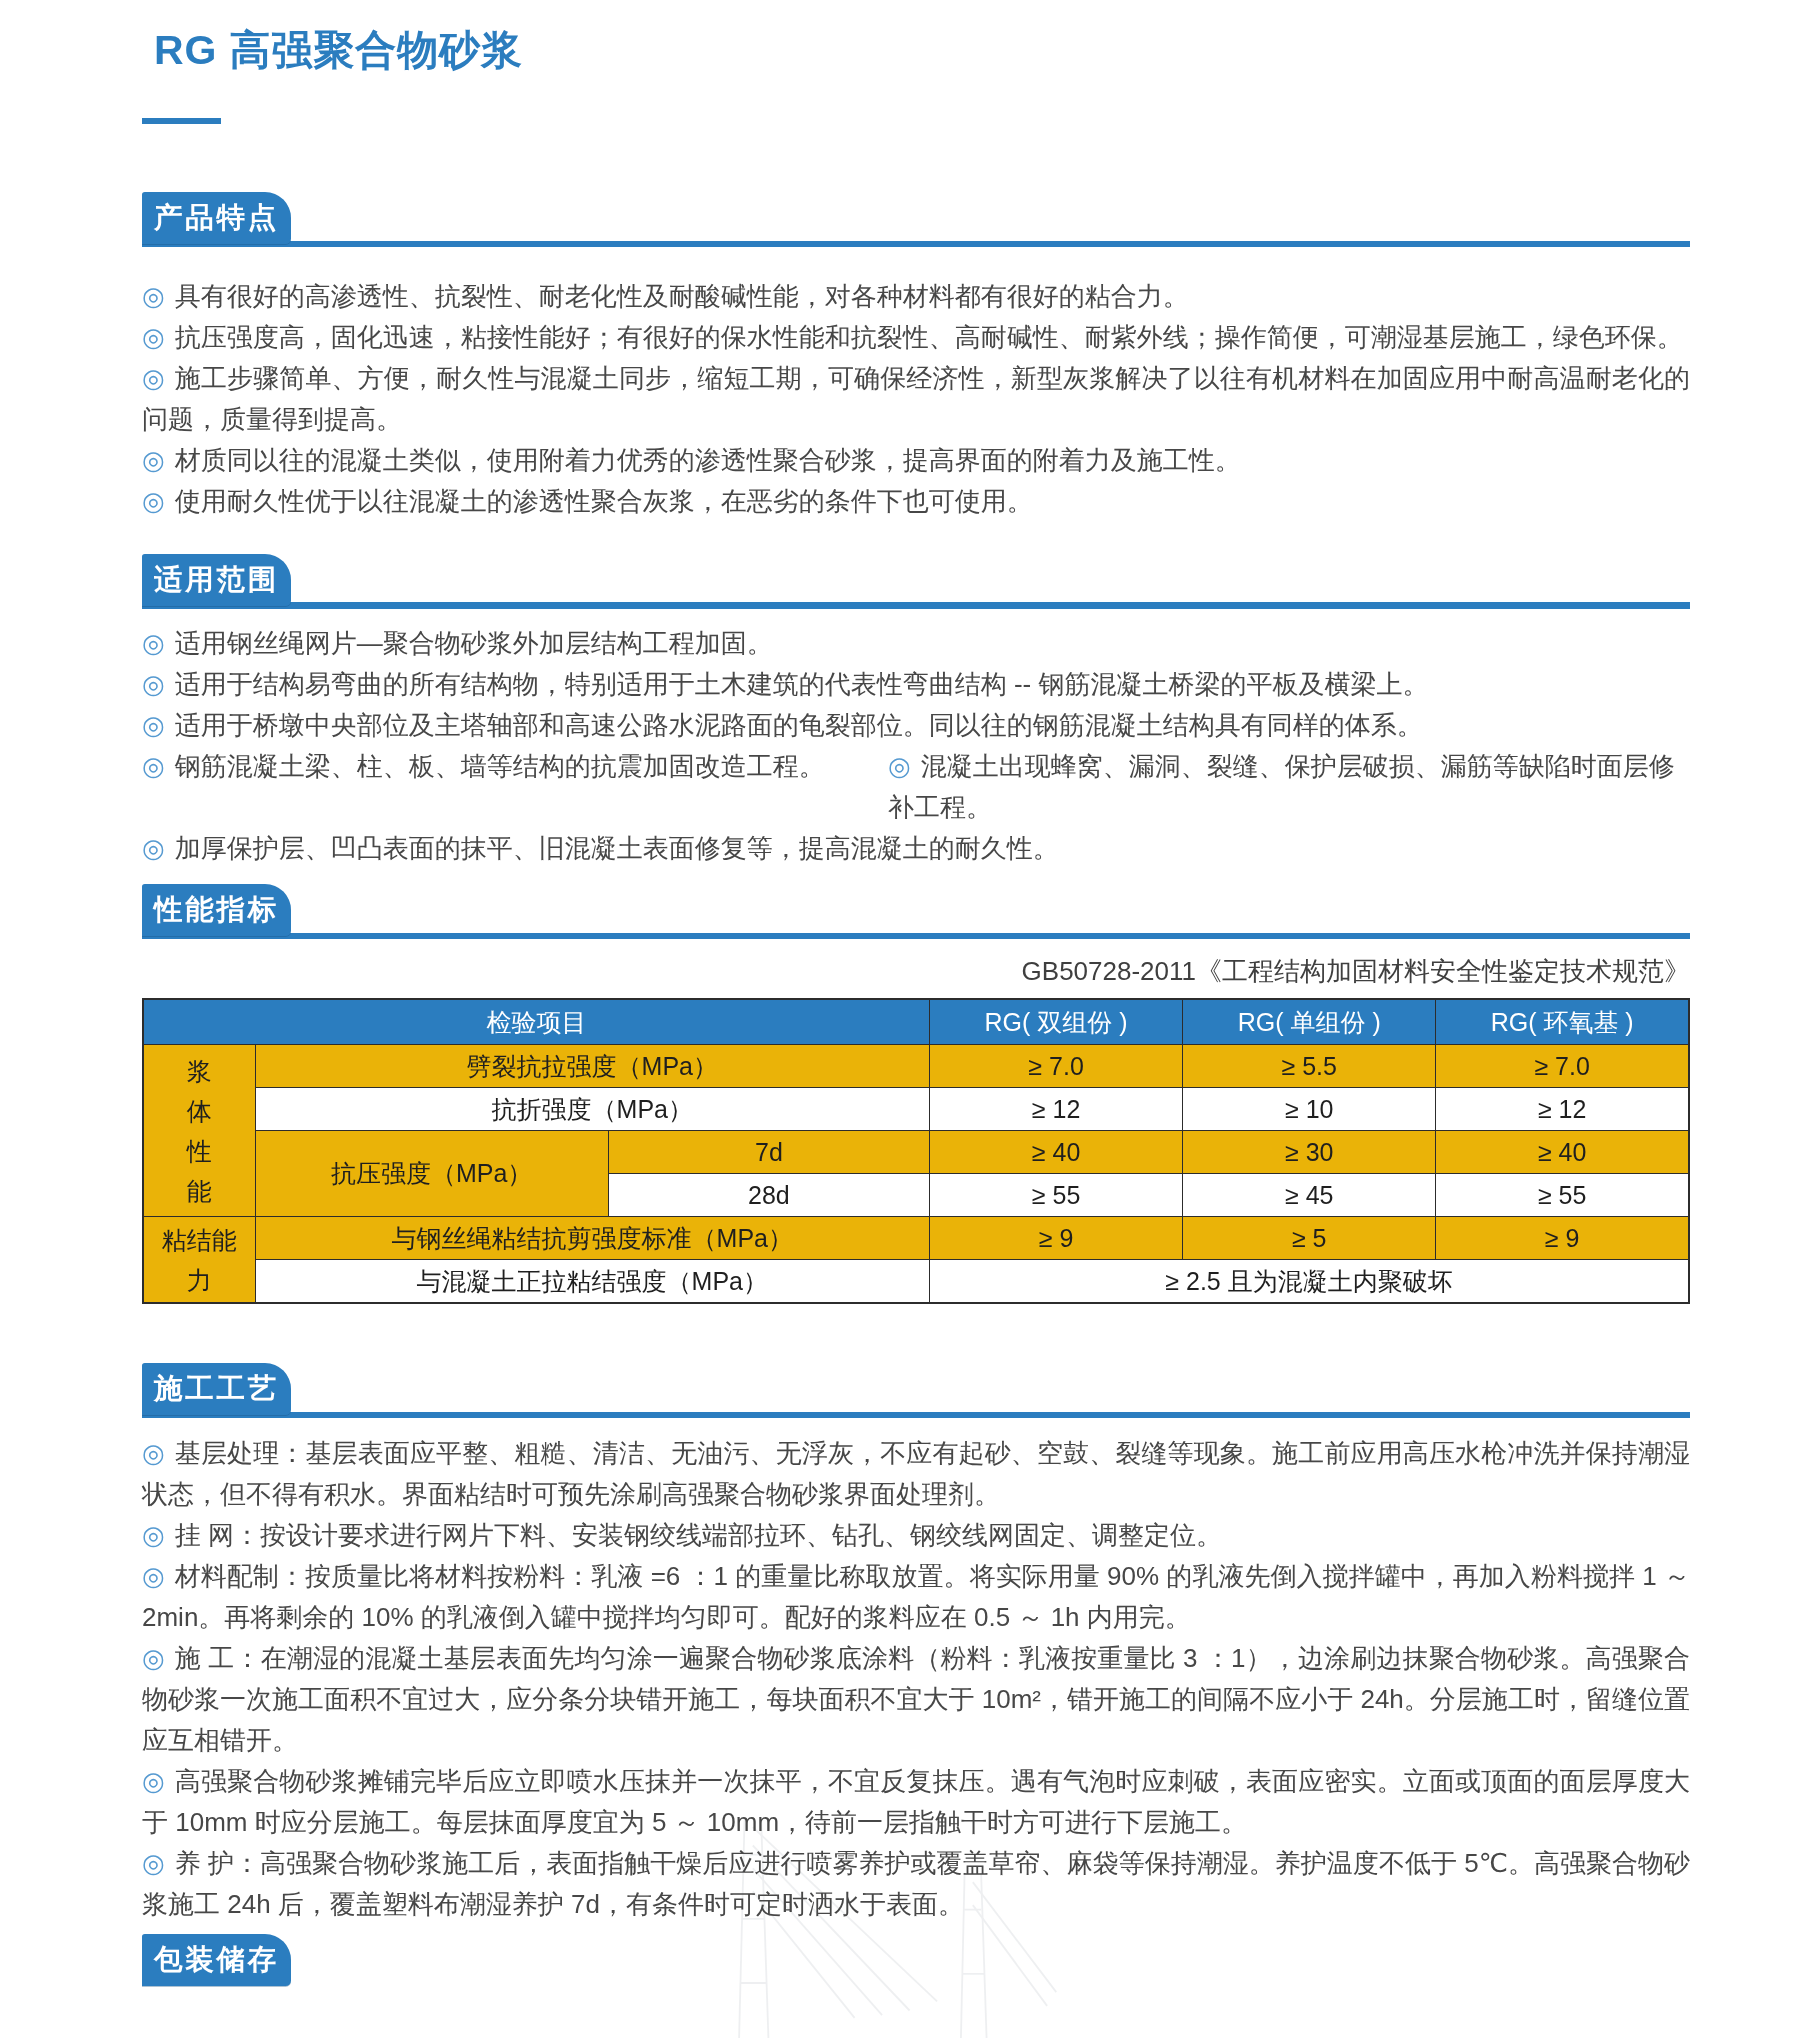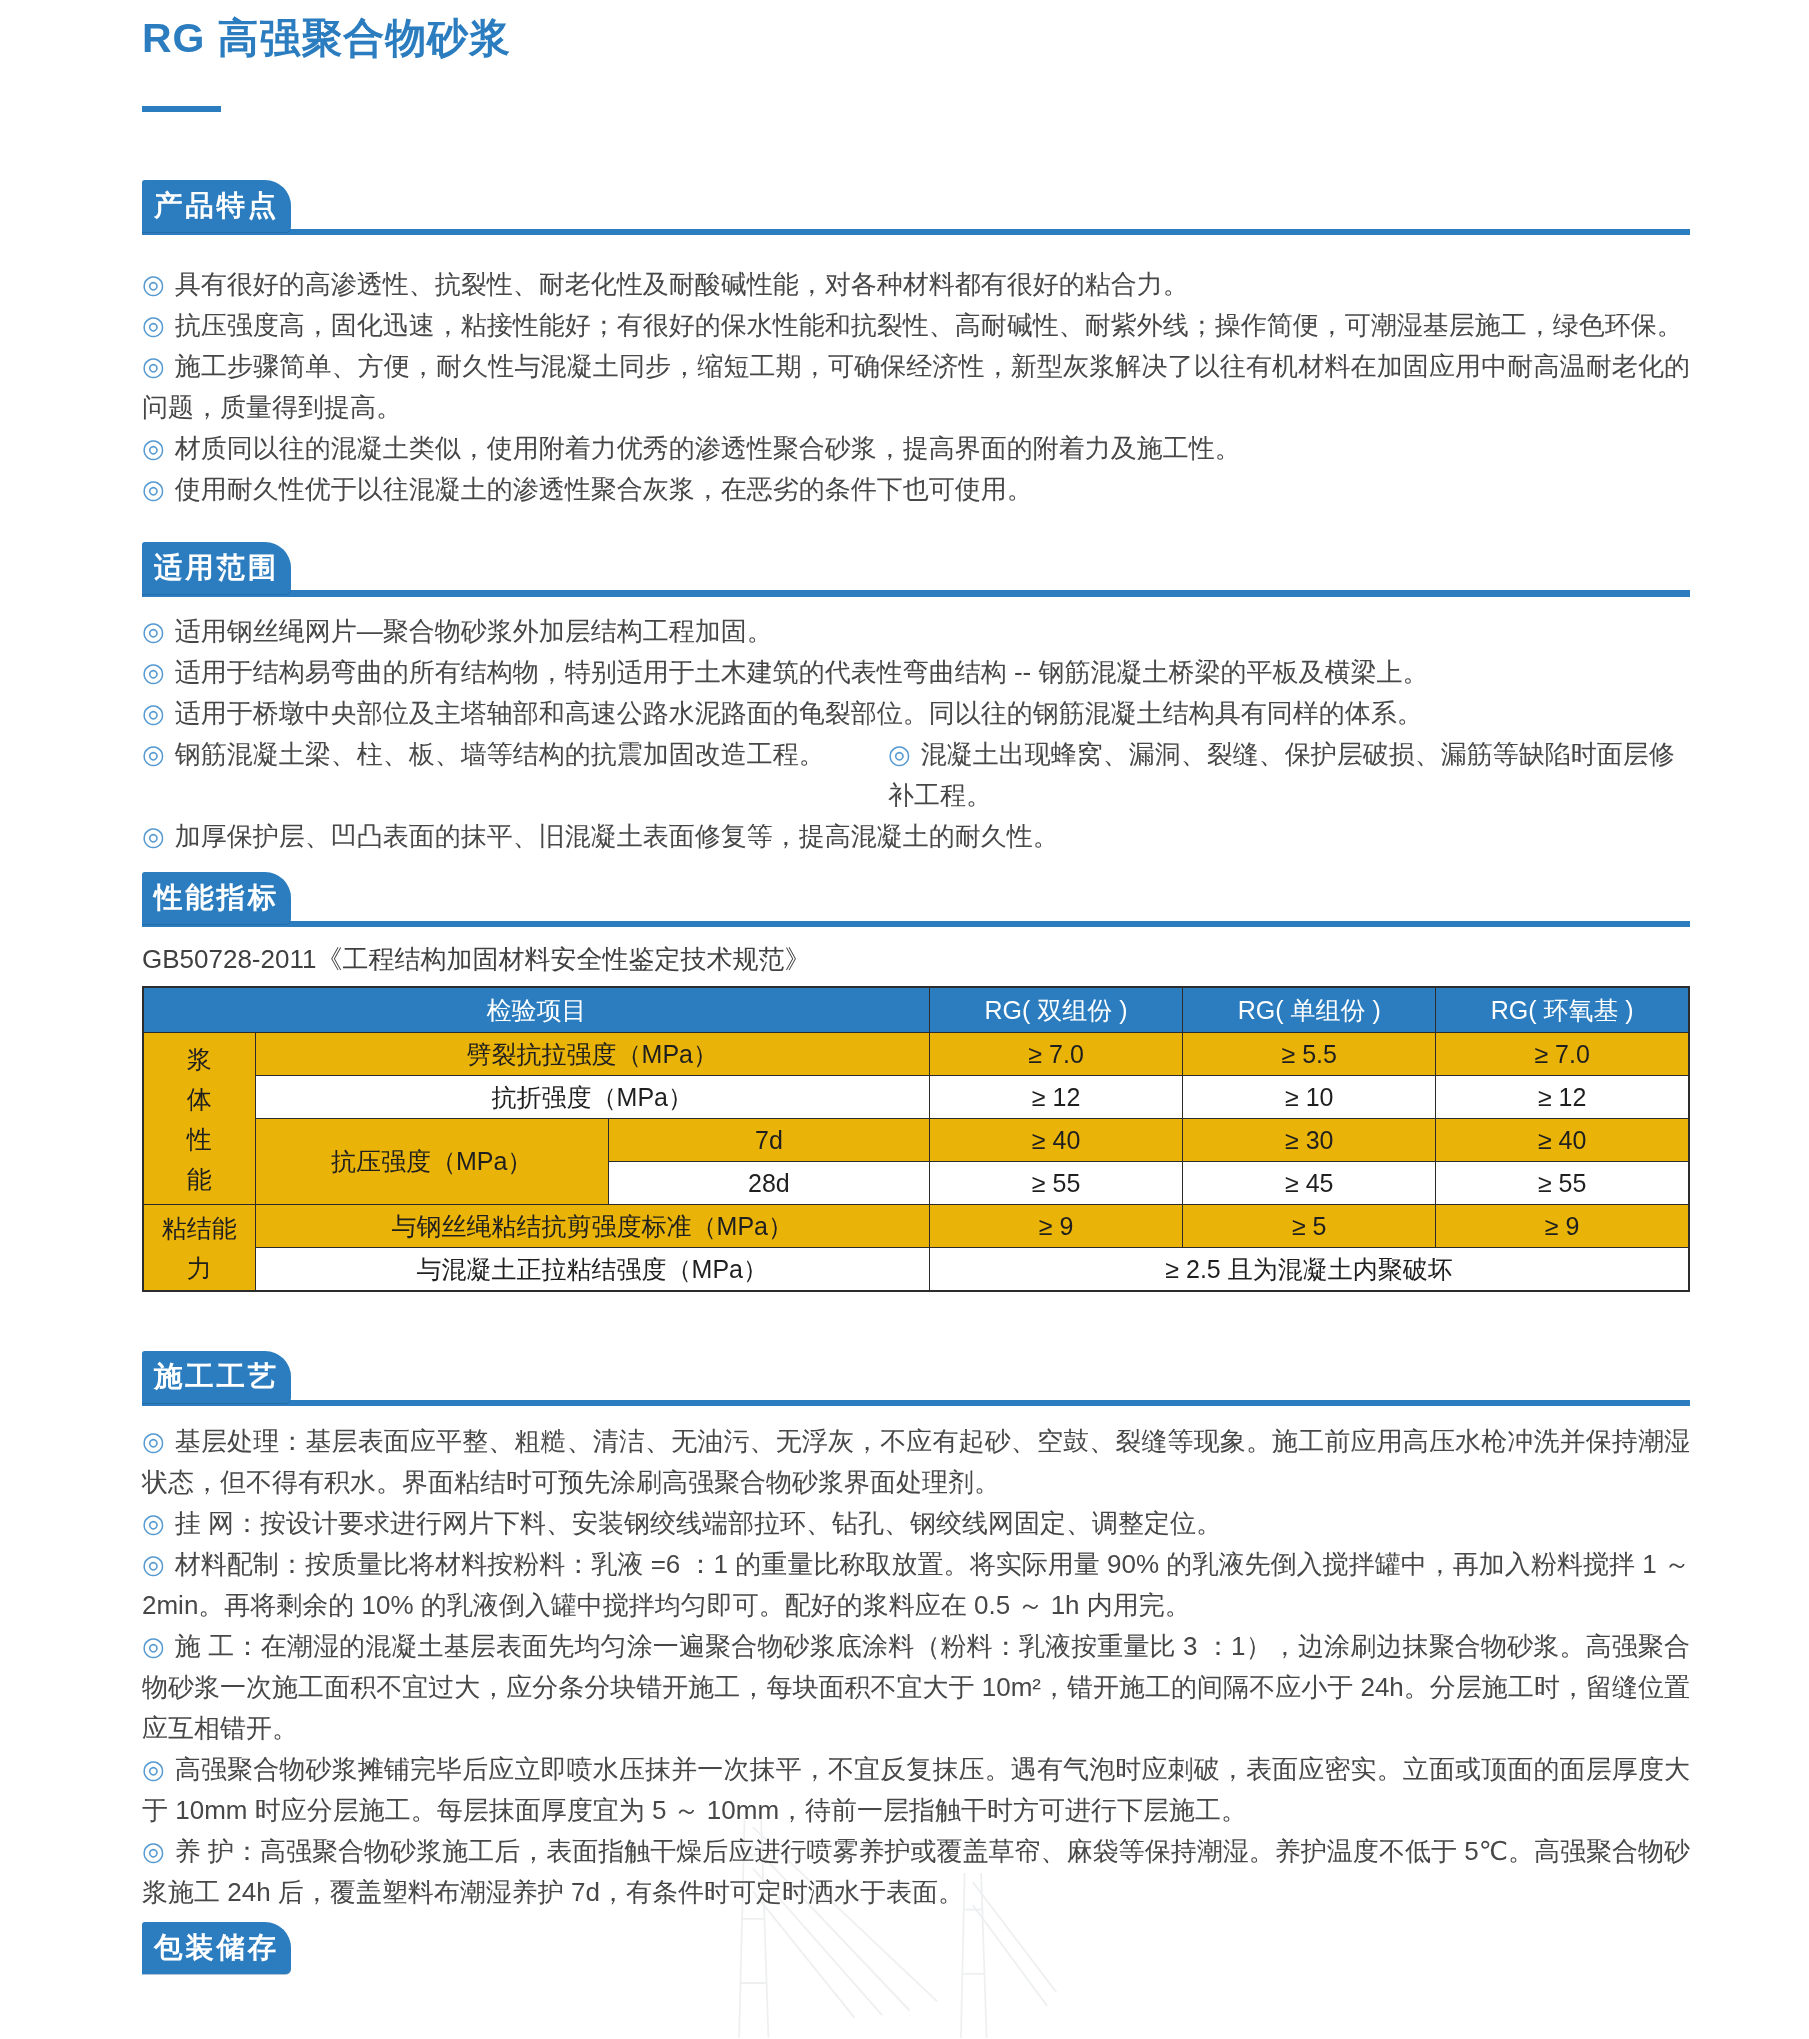--- a/index.html
+++ b/index.html
@@ -8,21 +8,21 @@
     width:1809px;height:2040px;
     box-sizing:border-box;
     padding:14.7px 119px 0 142px;
     background:#ffffff;
     overflow:hidden;
     font-family:"Liberation Sans","DejaVu Sans",sans-serif;
     color:#454545;
   }
   
   .doc-title{
-    margin:0;
+    margin:12px;
     font-size:41px;line-height:1.15;font-weight:bold;
     color:#2b7dbf;letter-spacing:0.9px;
   }
   .title-dash{width:79px;height:6.4px;background:#2b7dbf;margin-top:44px;}
   
   .sec-head{position:relative;height:59px;}
   .sec-badge{
     position:absolute;left:0;top:4px;z-index:2;
     width:149px;height:52px;
     background:#2b7dbf;color:#ffffff;
@@ -43,21 +43,21 @@
   .mt-scope{margin-top:14.7px;}
   .mt-process{margin-top:14.7px;}
   .sh-features{margin-top:64px;}
   .sh-scope{margin-top:27.5px;}
   .sh-perf{margin-top:11px;}
   .sh-process{margin-top:55px;}
   .sh-storage{margin-top:5.5px;}
   
   .tbl-caption{
     margin-top:18.4px;
-    text-align:left;font-size:26px;line-height:27.5px;color:#3f3f3f;
+    text-align:right;font-size:26px;line-height:27.5px;color:#3f3f3f;
   }
   table.perf{
     margin-top:13px;
     width:100%;
     border-collapse:collapse;table-layout:fixed;
     font-size:25px;color:#1f1f1f;
     border:2.8px solid #2c2c2c;
   }
   table.perf th,table.perf td{
     border:1.8px solid #2c2c2c;

